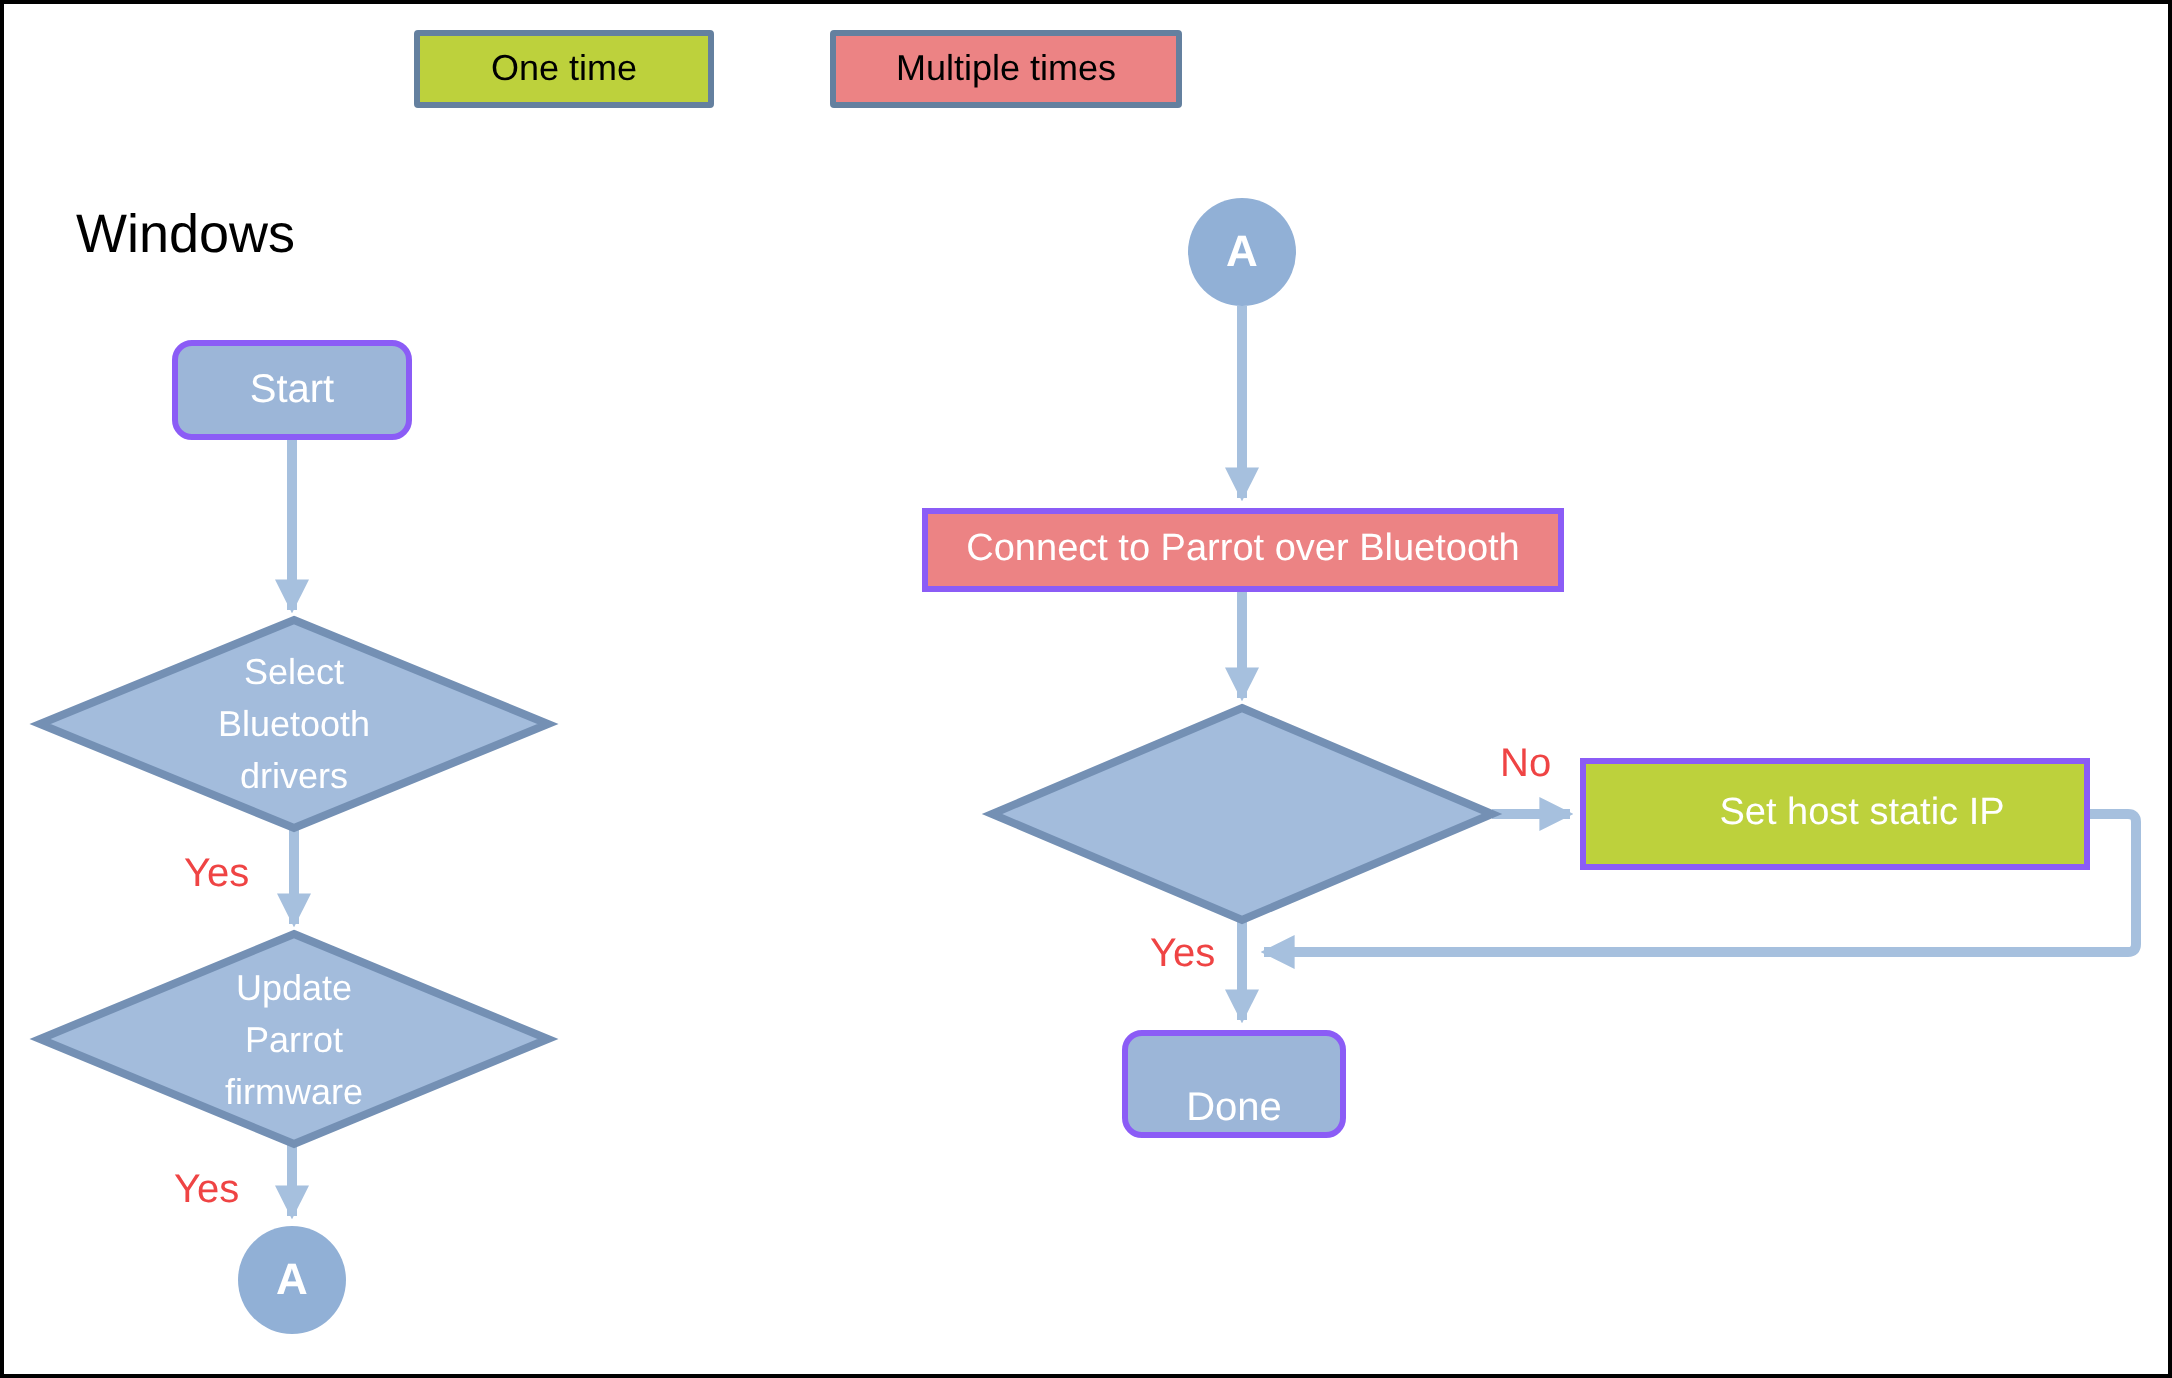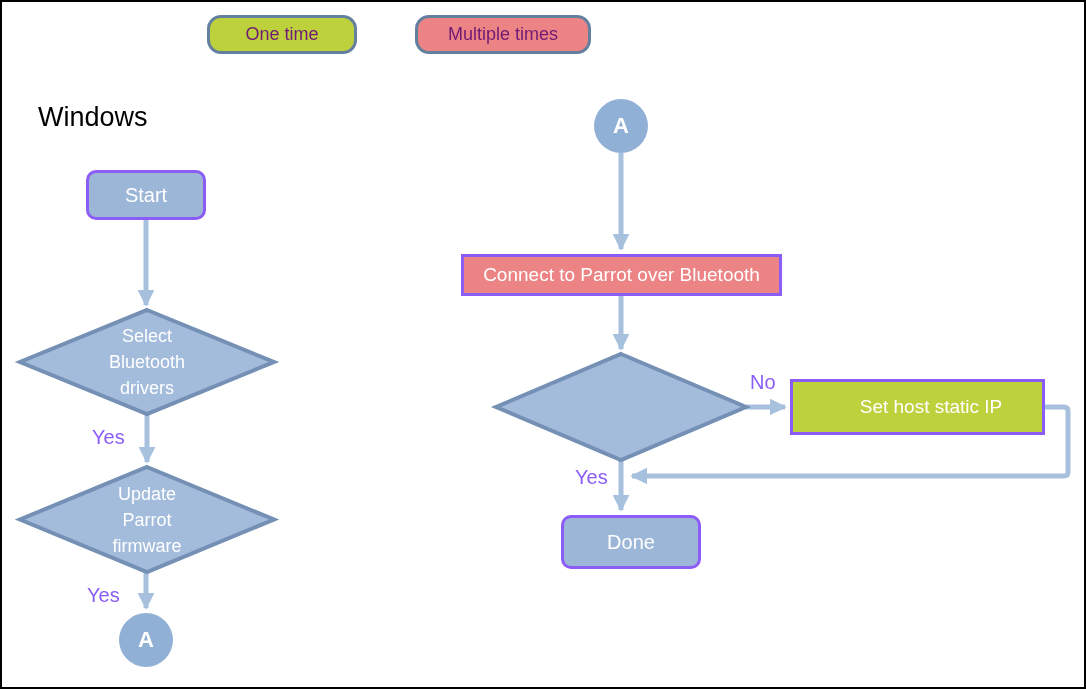--- a/index.html
+++ b/index.html
@@ -33,24 +33,24 @@
   }
   .node.blue   { background: #9cb6d8; border-radius: 10px; font-size: 20px; }
   .node.red    { background: #ec8384; }
   .node.green  { background: #bdd13c; padding-left: 27px; }
 
   .legend-box {
     position: absolute;
     display: flex;
     align-items: center;
     justify-content: center;
-    color: #701a75;
+    color: #000000;
     font-size: 18px;
     border: 3px solid #64809f;
-    border-radius: 14px;
+    border-radius: 2px;
   }
   .legend-box.green { background: #bdd13c; }
   .legend-box.red   { background: #ec8384; }
 
   .diamond-label {
     position: absolute;
     display: flex;
     align-items: center;
     justify-content: center;
     color: #ffffff;
@@ -65,21 +65,21 @@
     display: flex;
     align-items: center;
     justify-content: center;
     color: #ffffff;
     font-size: 22px;
     font-weight: bold;
   }
 
   .edge-label {
     position: absolute;
-    color: #8b5cf6;
+    color: #ef4444;
     font-size: 20px;
   }
 
   .section-title {
     position: absolute;
     left: 36px;
     top: 100px;
     color: #000000;
     font-size: 27px;
   }
@@ -149,17 +149,17 @@
 
 
   <div class="edge-label" style="left:748px; top:369px;">No</div>
 
   <div class="node green" style="left:788px; top:377px; width:255px; height:56px;">
     <span>Set host static IP</span>
   </div>
 
   <div class="edge-label" style="left:573px; top:464px;">Yes</div>
 
-  <div class="node blue" style="left:559px; top:513px; width:140px; height:54px;">
+  <div class="node blue" style="left:559px; top:513px; width:112px; height:54px;align-items:flex-end;">
     <span>Done</span>
   </div>
 
 </div>
 
 </body></html>

